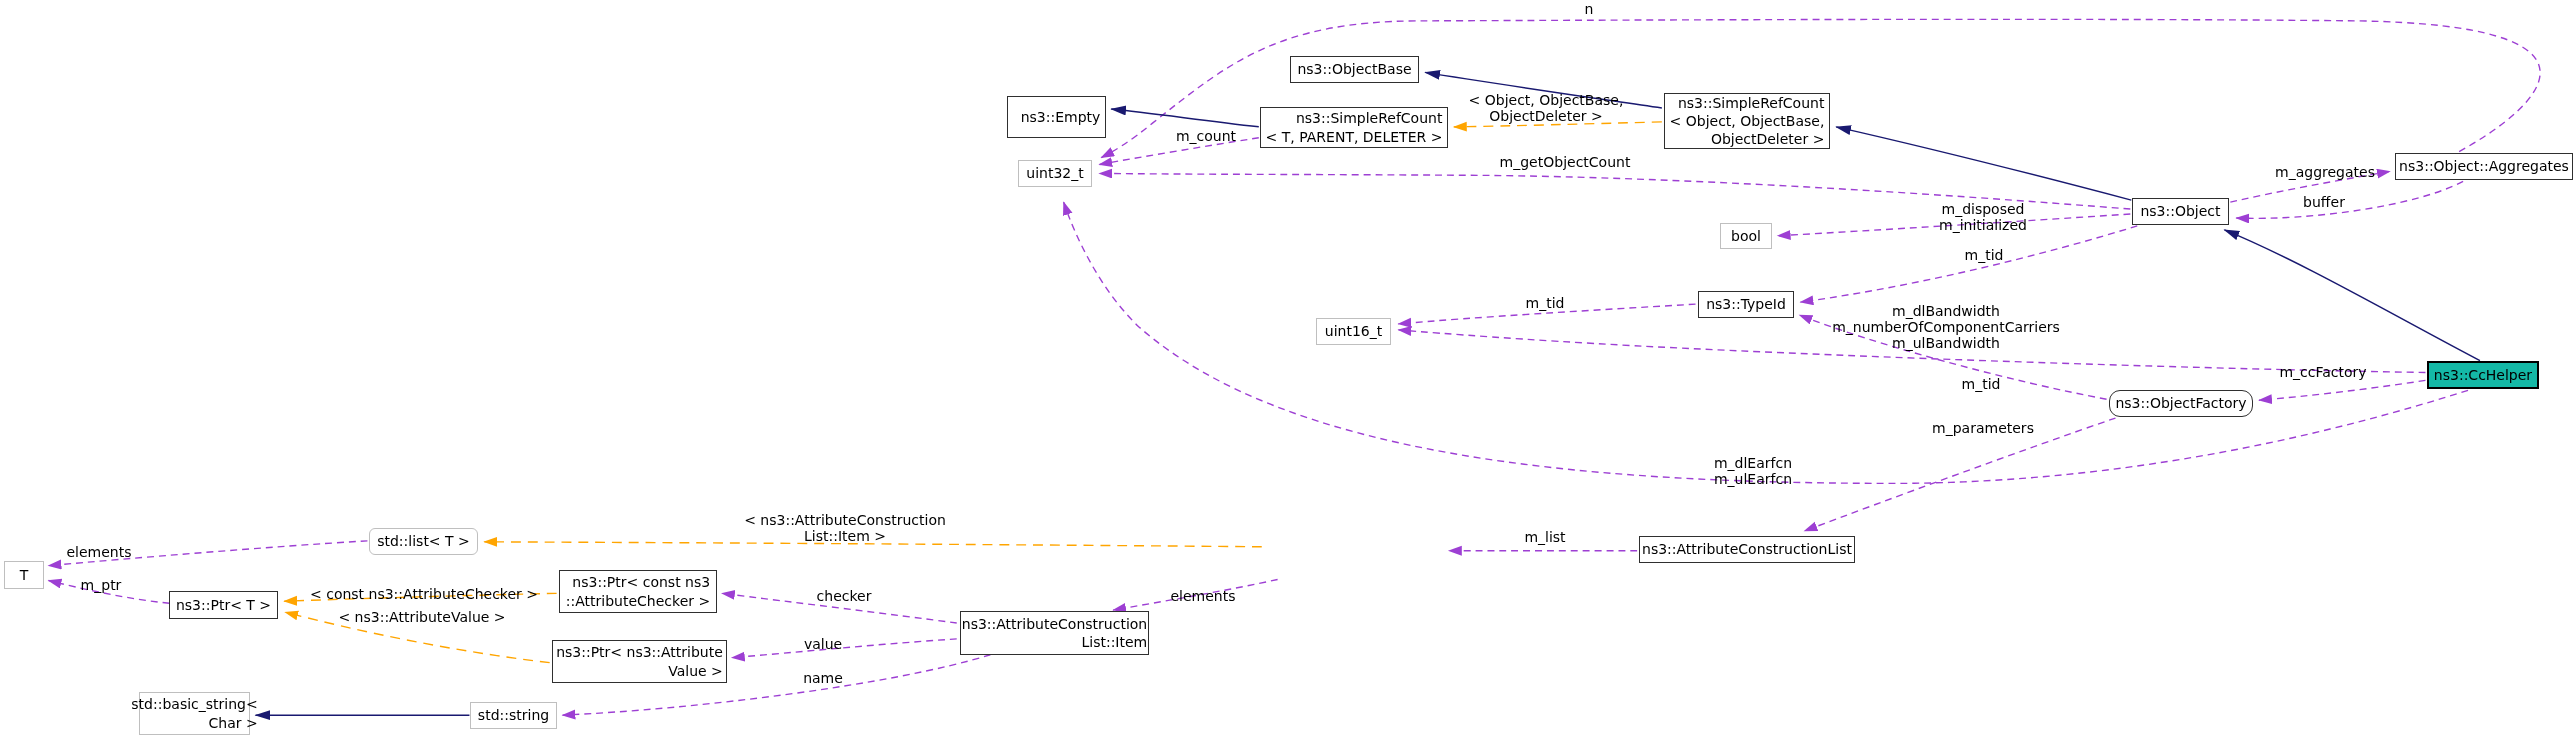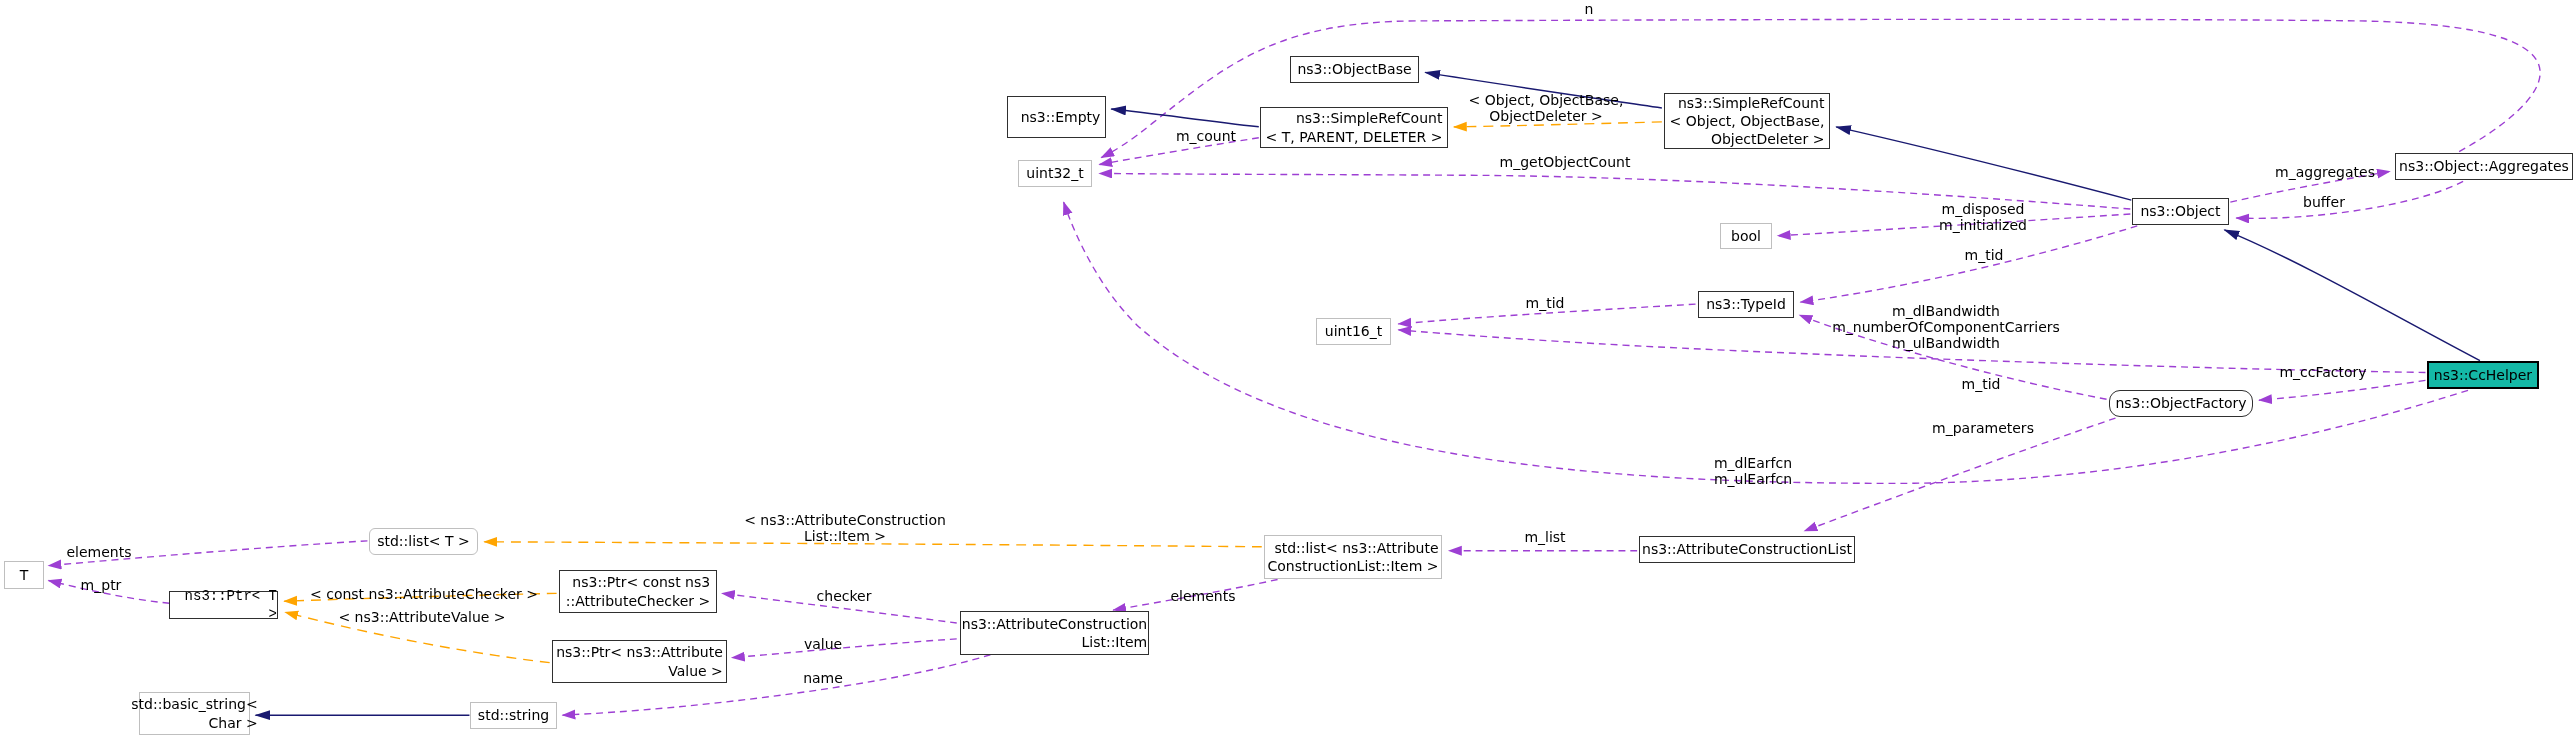--- a/index.html
+++ b/index.html
@@ -81,25 +81,23 @@
 ObjectDeleter &gt;</div>
   <div class="node external" style="left:1018px;top:160px;width:74px;height:27px;">uint32_t</div>
   <div class="node" style="left:2132px;top:198px;width:97px;height:27px;">ns3::Object</div>
   <div class="node" style="left:2395px;top:153px;width:178px;height:27px;">ns3::Object::Aggregates</div>
   <div class="node external" style="left:1720px;top:223px;width:52px;height:26px;">bool</div>
   <div class="node" style="left:1698px;top:291px;width:96px;height:27px;">ns3::TypeId</div>
   <div class="node external" style="left:1316px;top:318px;width:75px;height:27px;">uint16_t</div>
   <div class="node main" style="left:2427px;top:361px;width:112px;height:28px;">ns3::CcHelper</div>
   <div class="node" style="left:2109px;top:390px;width:144px;height:27px;border-radius:11px;">ns3::ObjectFactory</div>
   <div class="node" style="left:1639px;top:536px;width:216px;height:27px;">ns3::AttributeConstructionList</div>
-  <div class="node external" style="left:1264px;top:535px;width:178px;height:44px;">std::list&lt; ns3::Attribute
-ConstructionList::Item &gt;</div>
   <div class="node external" style="left:369px;top:528px;width:109px;height:27px;border-radius:6px;">std::list&lt; T &gt;</div>
   <div class="node external" style="left:4px;top:561px;width:40px;height:28px;">T</div>
-  <div class="node" style="left:169px;top:591px;width:109px;height:28px;font-family:Liberation Mono, monospace;">ns3::Ptr&lt; T &gt;</div>
+  <div class="node" style="left:169px;top:591px;width:109px;height:28px;">ns3::Ptr&lt; T &gt;</div>
   <div class="node" style="left:559px;top:570px;width:158px;height:43px;">ns3::Ptr&lt; const ns3
 ::AttributeChecker &gt;</div>
   <div class="node" style="left:552px;top:640px;width:175px;height:43px;">ns3::Ptr&lt; ns3::Attribute
 Value &gt;</div>
   <div class="node" style="left:960px;top:611px;width:189px;height:44px;">ns3::AttributeConstruction
 List::Item</div>
   <div class="node external" style="left:470px;top:702px;width:87px;height:27px;">std::string</div>
   <div class="node external" style="left:139px;top:692px;width:111px;height:43px;">std::basic_string&lt;
 Char &gt;</div>
 

